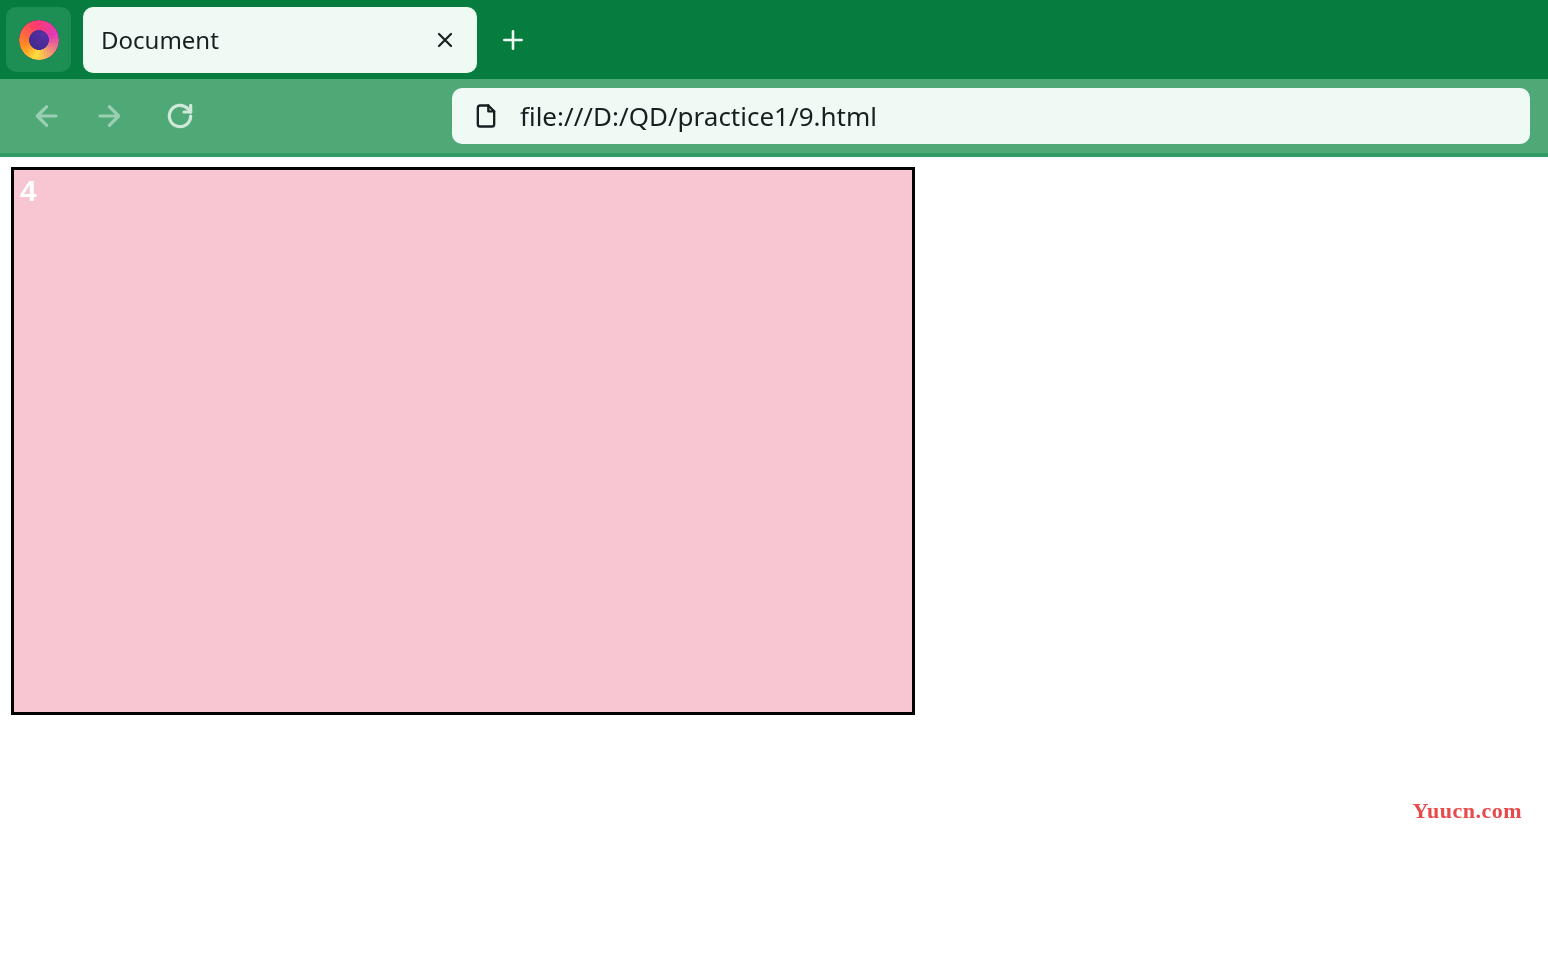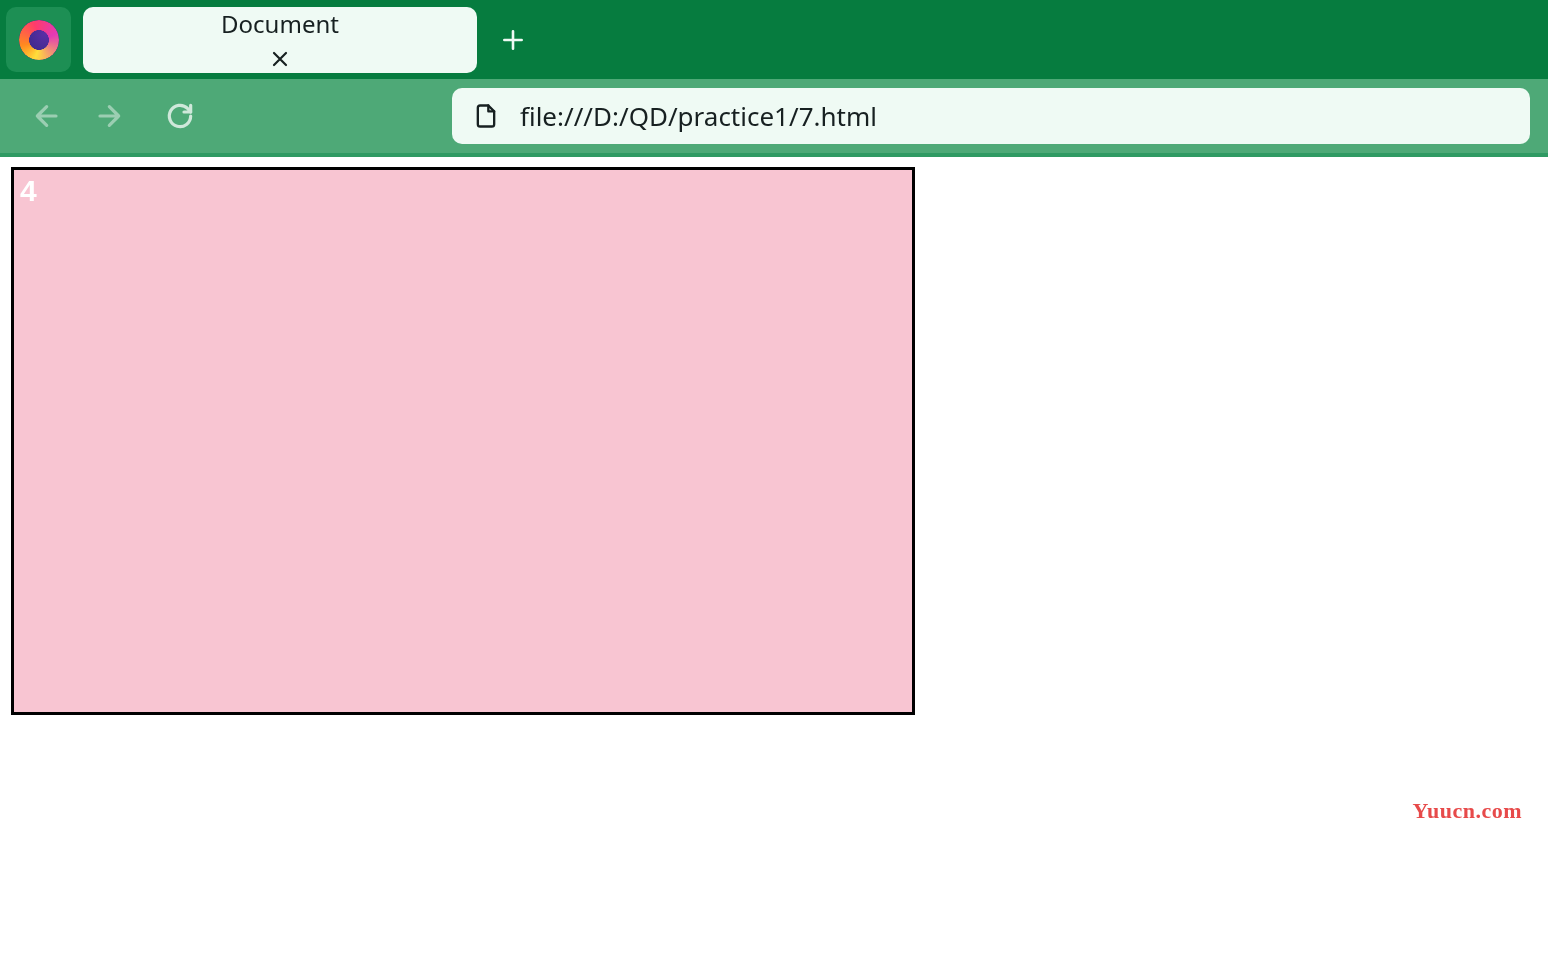--- a/index.html
+++ b/index.html
@@ -2,21 +2,21 @@
 <html><head>
   <meta charset="utf-8">
   <style>
     * { margin: 0; padding: 0; box-sizing: border-box; }
     body { font-family: system-ui, -apple-system, sans-serif; background: #fff; width: 1548px; height: 970px; overflow: hidden; position: relative; }
     .tab-strip { background: #067c3f; height: 79px; display: flex; align-items: center; padding: 0 6px; }
     .app-btn { width: 65px; height: 65px; background: #1d8f54; border-radius: 10px; display: flex; align-items: center; justify-content: center; margin-right: 12px; }
     .firefox-logo { width: 40px; height: 40px; position: relative; }
     .ff-circle { width: 40px; height: 40px; border-radius: 50%; background: radial-gradient(circle at 65% 35%, #5b2ea6 0%, #3b2a8a 60%); position: absolute; }
     .ff-flame { position: absolute; inset: 0; background: conic-gradient(from 200deg at 55% 55%, #ffde3a 0deg, #ff8a1f 60deg, #ff3b6b 140deg, #e23ab6 220deg, #ffde3a 360deg); border-radius: 50%; mask: radial-gradient(circle at 50% 50%, transparent 34%, #000 36%); -webkit-mask: radial-gradient(circle at 50% 50%, transparent 34%, #000 36%); }
-    .tab { background: #effaf4; height: 66px; width: 394px; border-radius: 10px; display: flex; align-items: center; padding: 0 18px; font-size: 24px; font-weight: 400; color: #172021; position: relative; flex-direction: column; }
+    .tab { background: #effaf4; height: 66px; width: 394px; border-radius: 10px; display: flex; align-items: center; padding: 0 18px; font-size: 24px; font-weight: 400; color: #172021; position: relative; }
     .tab-title { flex: 1; overflow: hidden; text-overflow: ellipsis; white-space: nowrap; }
     .tab-close { width: 28px; height: 28px; display: flex; align-items: center; justify-content: center; color: #172021; cursor: pointer; }
     .tab-close svg { width: 20px; height: 20px; }
     .new-tab { width: 52px; height: 52px; display: flex; align-items: center; justify-content: center; margin-left: 10px; color: #effaf4; cursor: pointer; }
     .new-tab svg { width: 26px; height: 26px; }
     .toolbar { background: #4ea977; height: 78px; display: flex; align-items: center; padding: 0 18px; border-bottom: 4px solid #2f9a63; }
     .nav-btn { width: 52px; height: 52px; display: flex; align-items: center; justify-content: center; color: #cfe8da; cursor: pointer; margin-right: 16px; }
     .nav-btn.disabled { opacity: .6; cursor: default; }
     .nav-btn svg { width: 32px; height: 32px; stroke: currentColor; stroke-width: 2.4; fill: none; stroke-linecap: round; stroke-linejoin: round; }
     .url-bar { flex: 1; height: 56px; background: #effaf4; border-radius: 10px; display: flex; align-items: center; padding: 0 20px; margin-left: 230px; }
@@ -70,21 +70,21 @@
         <path d="M20 4v5h-5"></path>
       </svg>
   </div>
   <div class="url-bar">
     <span class="file-icon">
       <svg viewBox="0 0 24 24">
           <path d="M14 3H7a2 2 0 0 0-2 2v14a2 2 0 0 0 2 2h10a2 2 0 0 0 2-2V8z"></path>
           <path d="M14 3v5h5"></path>
         </svg>
     </span>
-    <span class="url-text">file:///D:/QD/practice1/7.html</span>
+    <span class="url-text">file:///D:/QD/practice1/9.html</span>
   </div>
 </div>
 
 <div class="viewport">
   <div class="pink-box">
     <div class="box-number">4</div>
   </div>
 </div>
 
 <div class="watermark">Yuucn.com</div>

